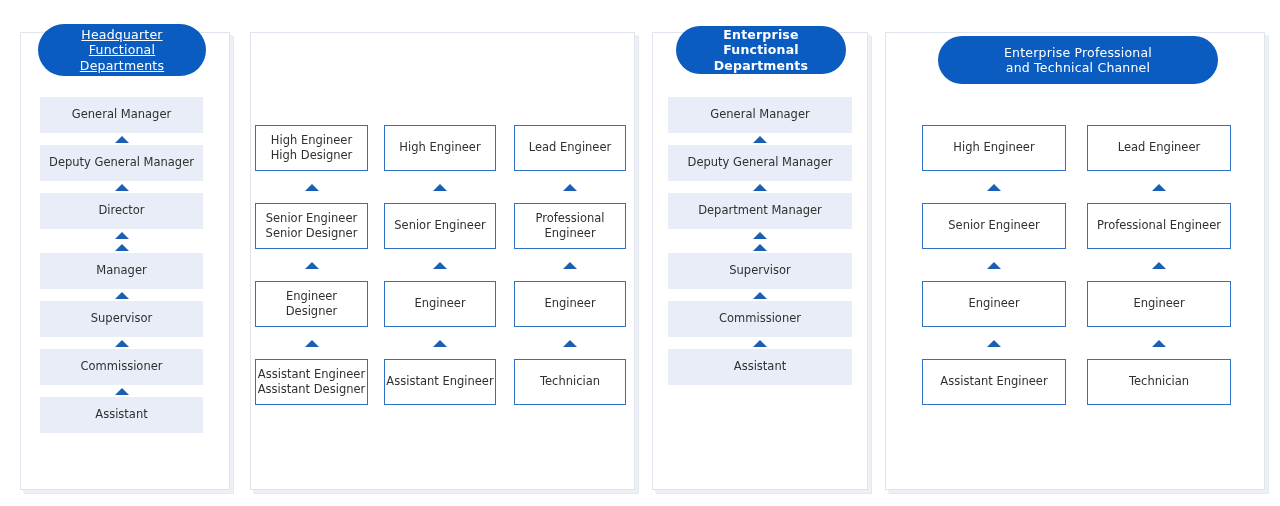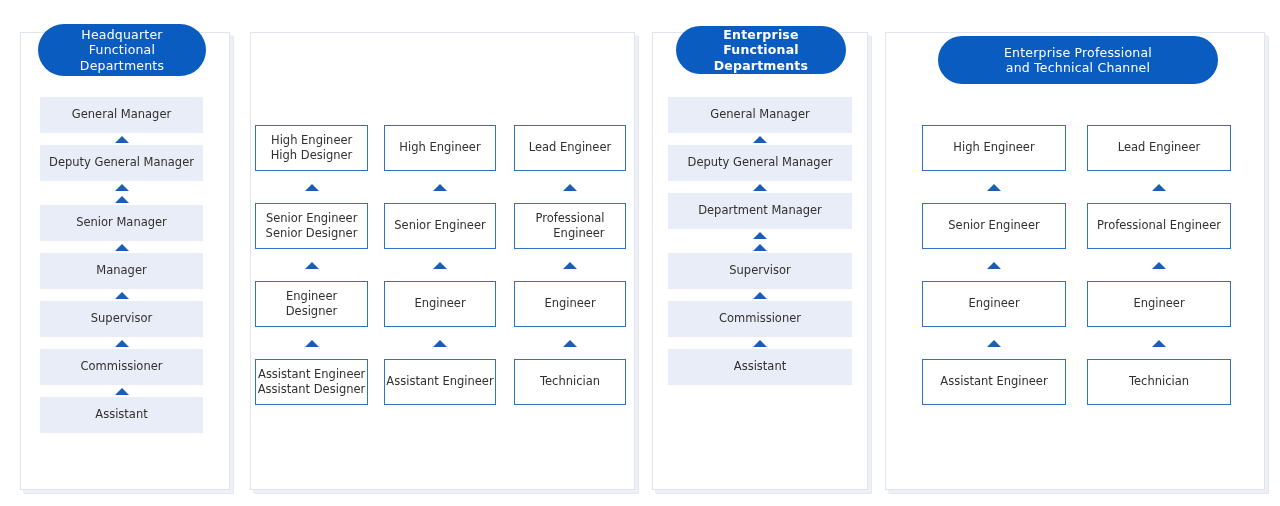--- a/index.html
+++ b/index.html
@@ -56,21 +56,21 @@
     display: flex;
     flex-direction: column;
     align-items: stretch;
   }
 
   .node {
     box-sizing: border-box;
     display: flex;
     align-items: center;
     justify-content: center;
-    text-align: right;
+    text-align: center;
     color: #303030;
     font-size: 11.5px;
     line-height: 1.32;
     white-space: pre-line;
   }
 
   
   .node.fill {
     background: #e8edf7;
     border: none;
@@ -104,40 +104,40 @@
   .arrow.gap-out  { height: 32px; }
 </style>
 </head>
 <body>
 
 <div id="canvas">
     <div class="panel" style="left: 20px; top: 32px; width: 210px; height: 458px;"></div>
     <div class="panel" style="left: 250px; top: 32px; width: 385px; height: 458px;"></div>
     <div class="panel" style="left: 652px; top: 32px; width: 216px; height: 458px;"></div>
     <div class="panel" style="left: 885px; top: 32px; width: 380px; height: 458px;"></div>
-    <div class="pill" style="left: 38px; top: 24px; width: 168px; height: 52px;">Headquarter
+    <div class="pill" style="left: 38px; top: 24px; width: 168px; height: 52px; text-decoration: underline;">Headquarter
 Functional
 Departments</div>
     <div class="pill" style="left: 676px; top: 26px; width: 170px; height: 48px; font-weight: bold;">Enterprise Functional
 Departments</div>
     <div class="pill" style="left: 938px; top: 26px; width: 280px; height: 48px; margin-top: 10px;">Enterprise Professional
 and Technical Channel</div>
     <div class="chain" style="left: 40px; top: 97px; width: 163px;">
       <div class="node fill">General Manager</div>
       <div class="arrow gap-fill">
         <i></i>
       </div>
       <div class="node fill">Deputy General Manager</div>
       <div class="arrow gap-fill">
         <i></i>
       </div>
-      <div class="arrow gap-fill">
-        <i></i>
-      </div>
-      <div class="node fill">Senior Manager</div>
+      <div class="node fill">Director</div>
+      <div class="arrow gap-fill">
+        <i></i>
+      </div>
       <div class="arrow gap-fill">
         <i></i>
       </div>
       <div class="node fill">Manager</div>
       <div class="arrow gap-fill">
         <i></i>
       </div>
       <div class="node fill">Supervisor</div>
       <div class="arrow gap-fill">
         <i></i>

